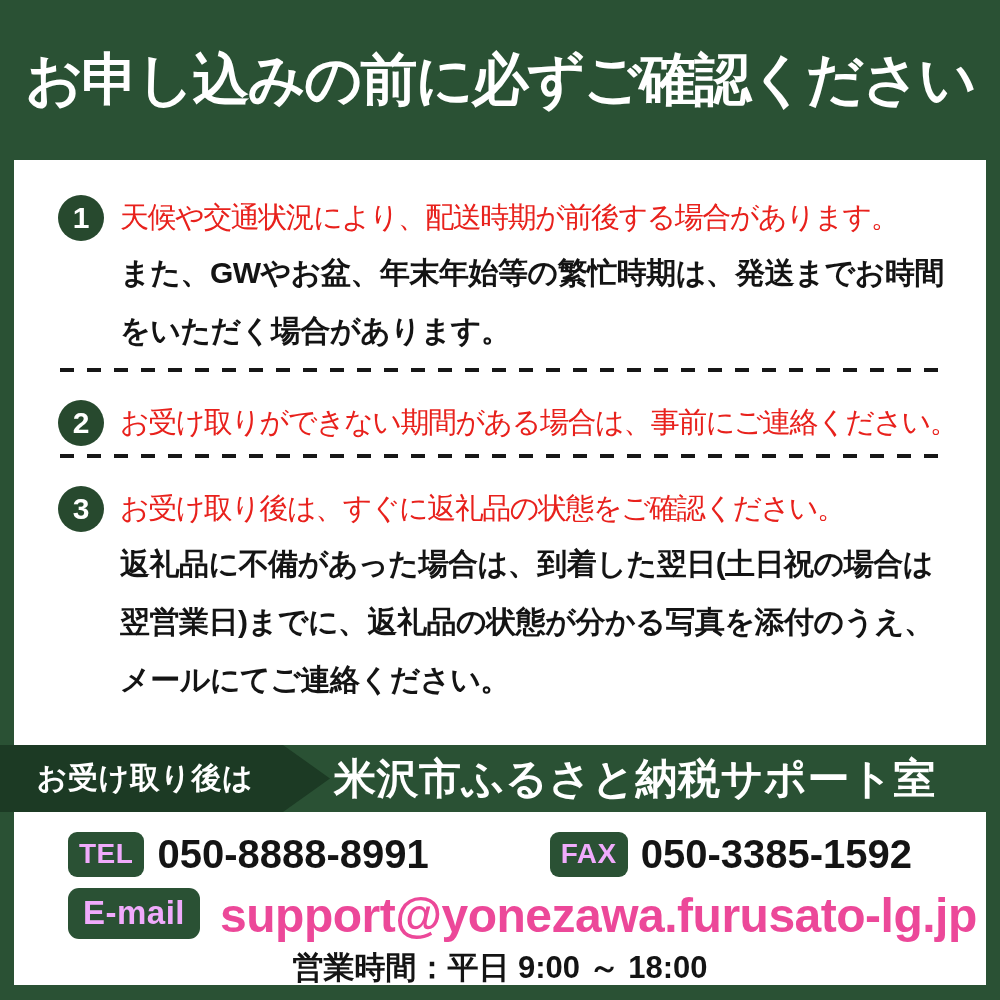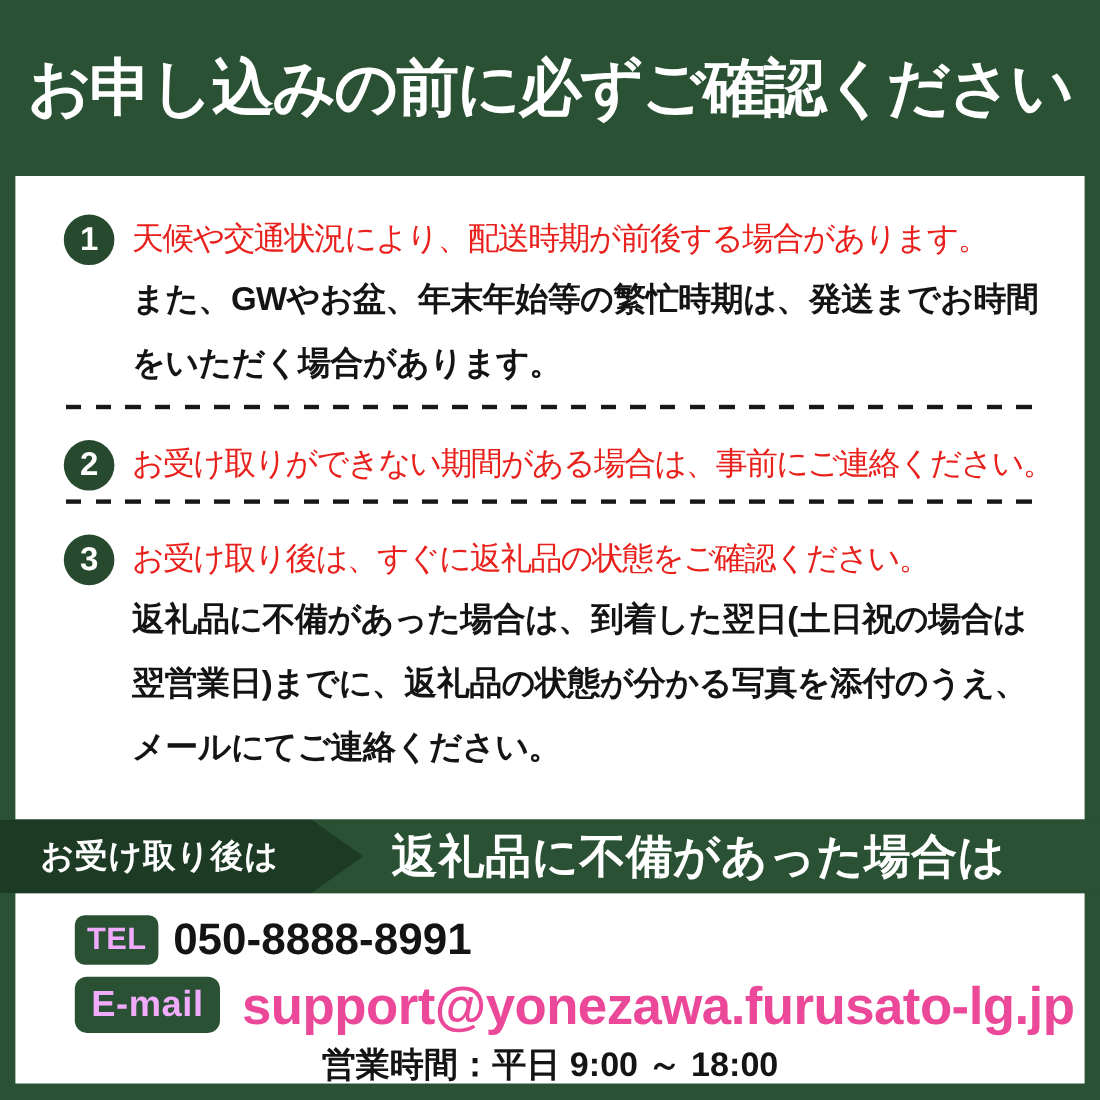--- a/index.html
+++ b/index.html
@@ -104,29 +104,33 @@
         <div class="notice-body">返礼品に不備があった場合は、到着した翌日(土日祝の場合は翌営業日)までに、返礼品の状態が分かる写真を添付のうえ、メールにてご連絡ください。</div>
       </div>
     </div>
 
   </div>
 
   <div class="contact-band">
     <div class="band-arrow">
       <span class="band-label">お受け取り後は</span>
     </div>
-    <div class="band-office">返礼品に不備があった場合は</div>
+    <div class="band-office">米沢市ふるさと納税サポート室</div>
   </div>
 
   <div class="contact-panel">
 
     <div class="tel-row">
       <div class="contact-group">
         <span class="pill">TEL</span>
         <span class="phone-number">050-8888-8991</span>
+      </div>
+      <div class="contact-group">
+        <span class="pill">FAX</span>
+        <span class="phone-number">050-3385-1592</span>
       </div>
     </div>
 
     <div class="email-row">
       <span class="pill pill-email">E-mail</span>
       <span class="email-address">support@yonezawa.furusato-lg.jp</span>
     </div>
 
     <div class="hours-row">営業時間：平日 9:00 ～ 18:00</div>
 

